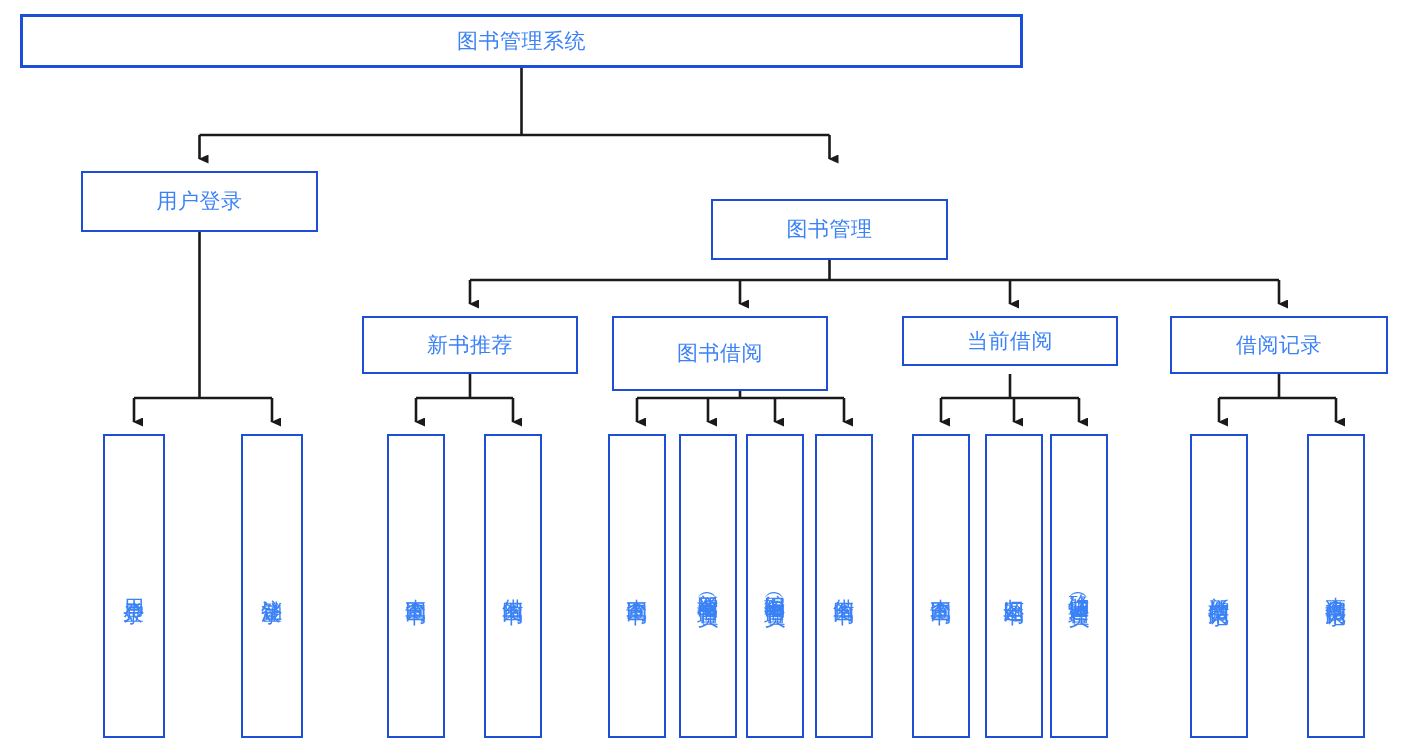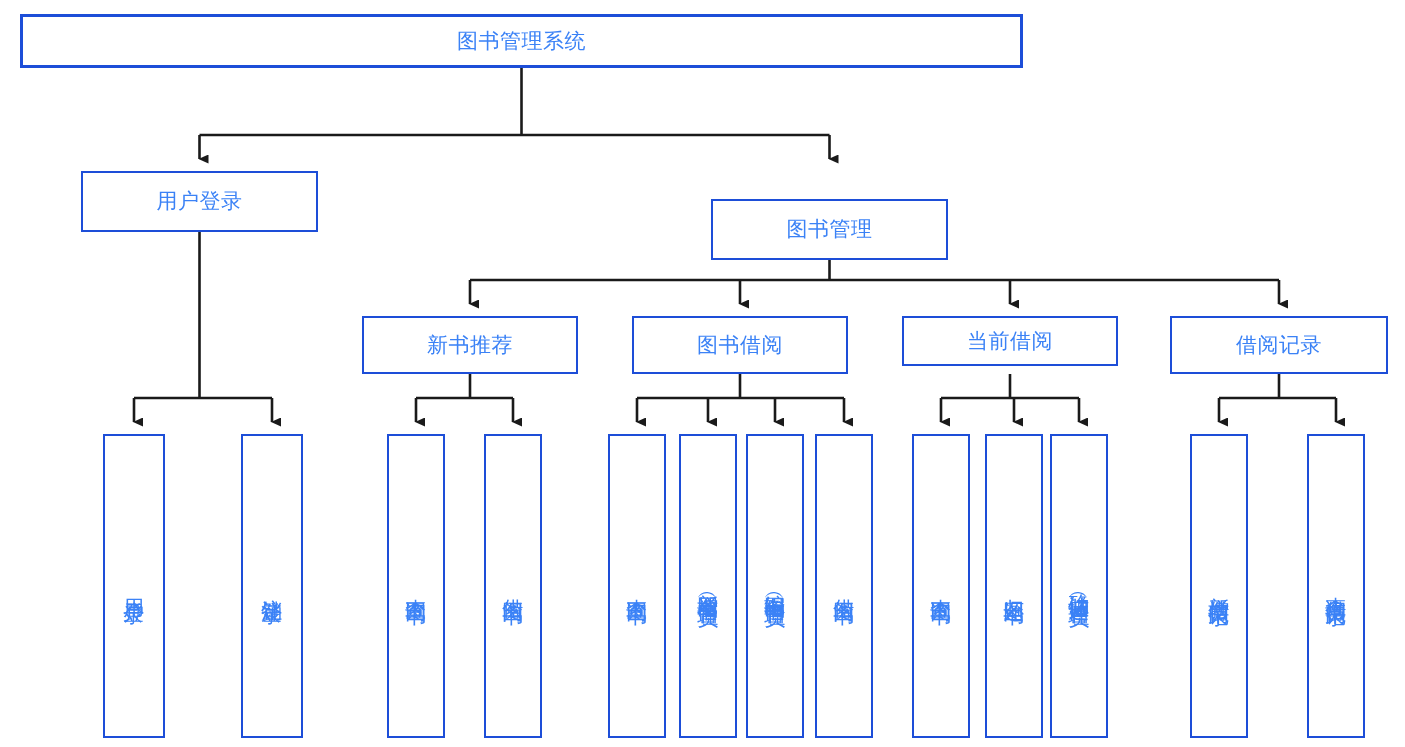--- a/index.html
+++ b/index.html
@@ -122,21 +122,21 @@
       </div>
       <div class="node level2" style="left: 81px; top: 171px; width: 237px; height: 61px;">
         <span class="node-label">用户登录</span>
       </div>
       <div class="node level2" style="left: 711px; top: 171px; width: 237px; height: 61px; margin-top: 28px;">
         <span class="node-label">图书管理</span>
       </div>
       <div class="node level3" style="left: 362px; top: 316px; width: 216px; height: 58px;">
         <span class="node-label">新书推荐</span>
       </div>
-      <div class="node level3" style="left: 632px; top: 316px; width: 216px; height: 58px;">
+      <div class="node level3" style="left: 612px; top: 316px; width: 216px; height: 75px;">
         <span class="node-label">图书借阅</span>
       </div>
       <div class="node level3" style="left: 902px; top: 316px; width: 216px; height: 50px;">
         <span class="node-label">当前借阅</span>
       </div>
       <div class="node level3" style="left: 1170px; top: 316px; width: 218px; height: 58px;">
         <span class="node-label">借阅记录</span>
       </div>
       <div class="node leaf" style="left: 103px; top: 434px; width: 62px; height: 304px;">
         <span class="node-label">用户登录</span>

